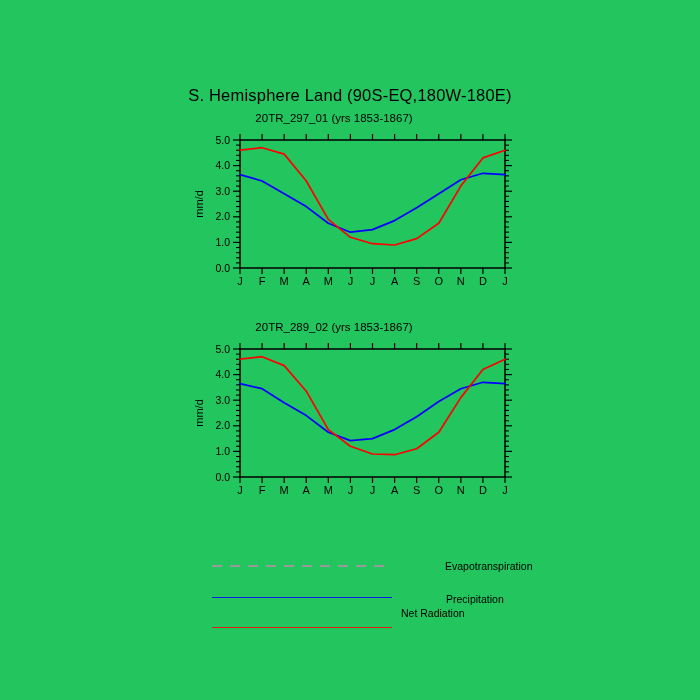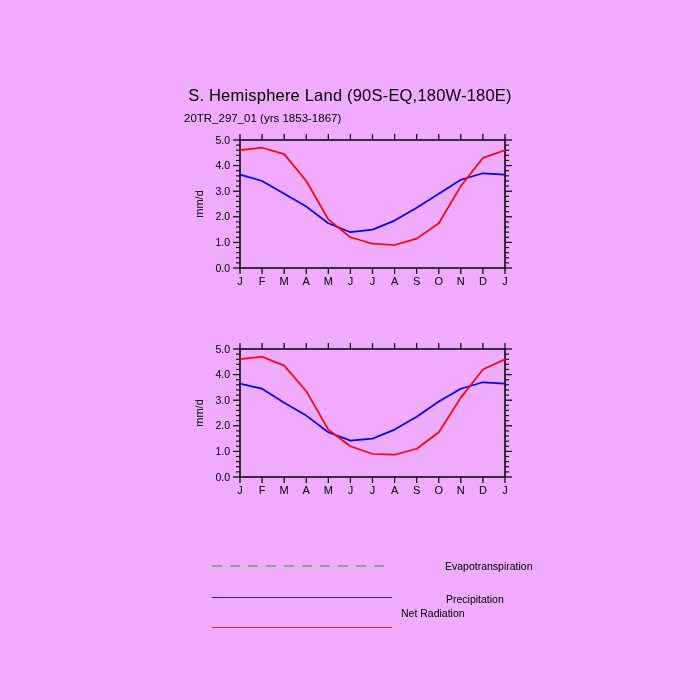--- a/index.html
+++ b/index.html
@@ -1,25 +1,25 @@
 <!DOCTYPE html>
 <html><head>
 <meta charset="utf-8">
 <style>
   html,body{margin:0;padding:0;background:#fff;}
   .page{
-    position:relative;width:700px;height:700px;background:#f0abfc;
+    position:relative;width:700px;height:700px;background:#22c55e;
     font-family:"Liberation Sans",sans-serif;color:#000;overflow:hidden;
   }
   .main-title{
     position:absolute;top:86px;left:0;width:700px;text-align:center;
     font-size:16.5px;font-weight:400;letter-spacing:0.2px;
   }
   .chart-title{
-    position:absolute;left:184px;width:300px;
+    position:absolute;left:184px;width:300px;text-align:center;
     font-size:11.5px;line-height:14px;
   }
   .chart-title.c1{top:111px;}
   .chart-title.c2{top:320px;}
   .ylabel{
     position:absolute;width:60px;height:14px;left:169px;text-align:center;
     font-size:11px;line-height:14px;transform:rotate(-90deg);
   }
   .ylabel.c1{top:197px;}
   .ylabel.c2{top:406px;}
@@ -137,20 +137,21 @@
       <line x1="297.91666666666663" y1="143" x2="297.91666666666663" y2="149" stroke="#000" stroke-width="1.2"></line>
       <line x1="297.91666666666663" y1="9" x2="297.91666666666663" y2="15" stroke="#000" stroke-width="1.2"></line>
       <text x="297.91666666666663" y="160" text-anchor="middle" font-size="11">D</text>
       <line x1="320" y1="143" x2="320" y2="149" stroke="#000" stroke-width="1.2"></line>
       <line x1="320" y1="9" x2="320" y2="15" stroke="#000" stroke-width="1.2"></line>
       <text x="320" y="160" text-anchor="middle" font-size="11">J</text>
       <polyline points="55.0,49.6 77.1,56.0 99.2,68.8 121.3,81.6 143.3,98.2 165.4,107.2 187.5,104.6 209.6,95.6 231.7,82.8 253.8,68.8 275.8,54.7 297.9,48.3 320.0,49.6" fill="none" stroke="#0000ff" stroke-width="1.7" stroke-linejoin="round" stroke-linecap="round"></polyline>
       <polyline points="55.0,25.2 77.1,22.7 99.2,29.1 121.3,56.0 143.3,94.4 165.4,112.3 187.5,118.7 209.6,120.0 231.7,113.6 253.8,98.2 275.8,61.1 297.9,32.9 320.0,25.2" fill="none" stroke="#ff0000" stroke-width="1.7" stroke-linejoin="round" stroke-linecap="round"></polyline>
     </svg>
 
+  <div class="chart-title c2">20TR_289_02 (yrs 1853-1867)</div>
   <div class="ylabel c2">mm/d</div>
   <svg class="chart-svg c2" width="335" height="175" viewBox="0 0 335 175">
       <rect x="55" y="15" width="265" height="128" fill="none" stroke="#000" stroke-width="1.5"></rect>
       <line x1="51" y1="137.88" x2="55" y2="137.88" stroke="#000" stroke-width="1.1"></line>
       <line x1="320" y1="137.88" x2="324" y2="137.88" stroke="#000" stroke-width="1.1"></line>
       <line x1="51" y1="132.76" x2="55" y2="132.76" stroke="#000" stroke-width="1.1"></line>
       <line x1="320" y1="132.76" x2="324" y2="132.76" stroke="#000" stroke-width="1.1"></line>
       <line x1="51" y1="127.64" x2="55" y2="127.64" stroke="#000" stroke-width="1.1"></line>
       <line x1="320" y1="127.64" x2="324" y2="127.64" stroke="#000" stroke-width="1.1"></line>
       <line x1="51" y1="122.52" x2="55" y2="122.52" stroke="#000" stroke-width="1.1"></line>

